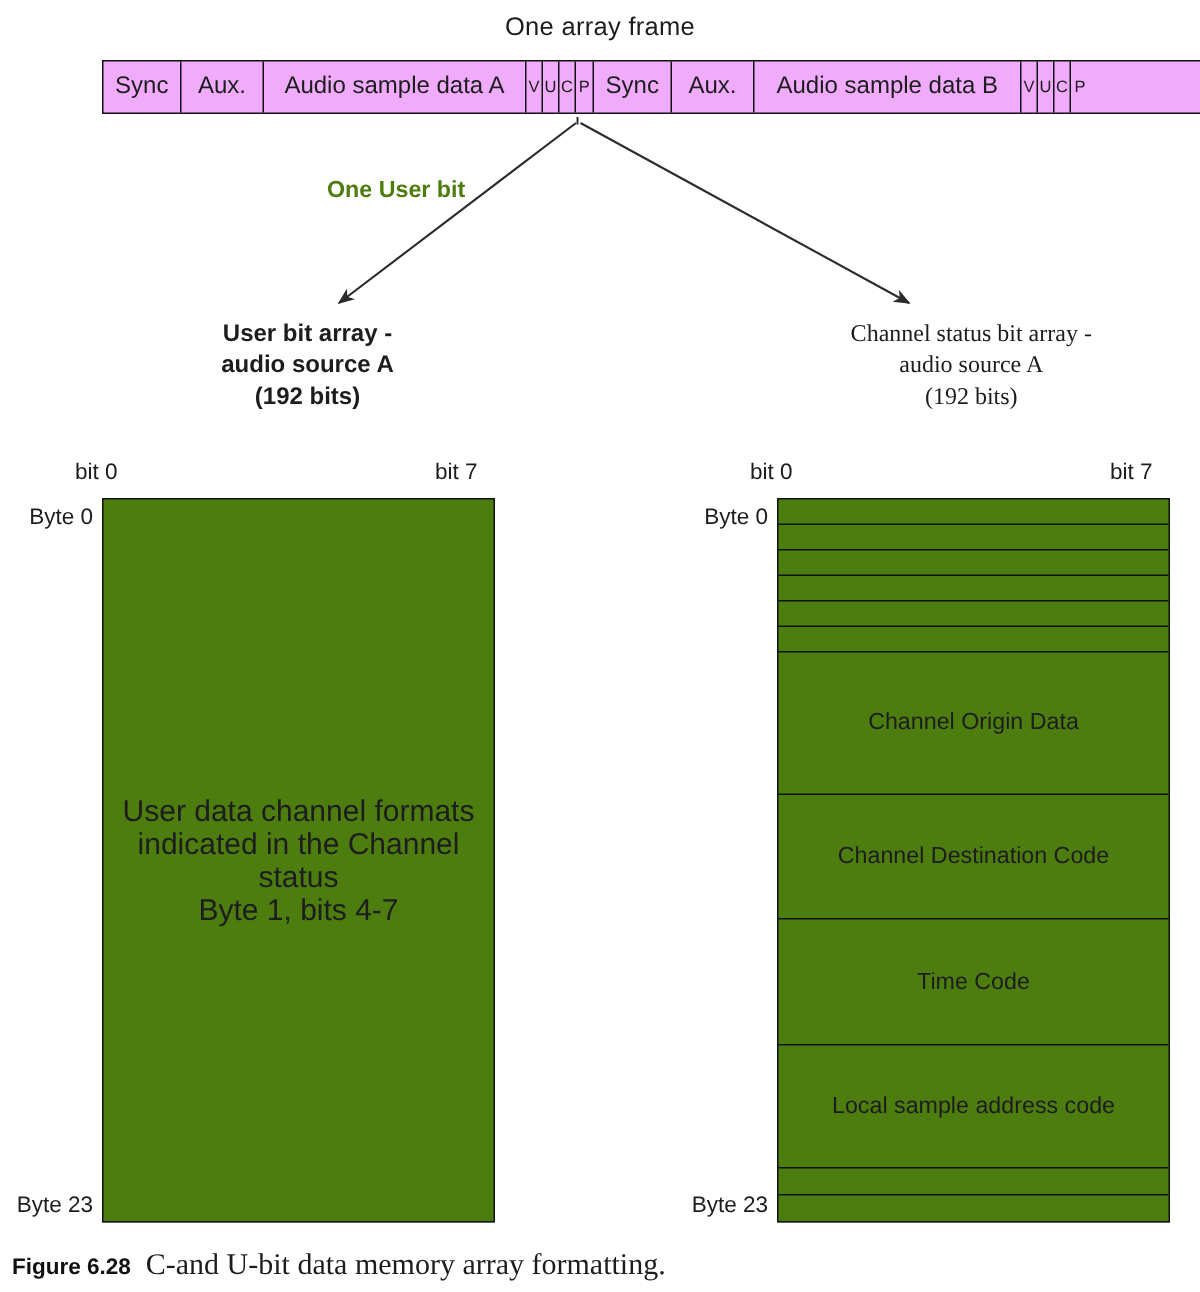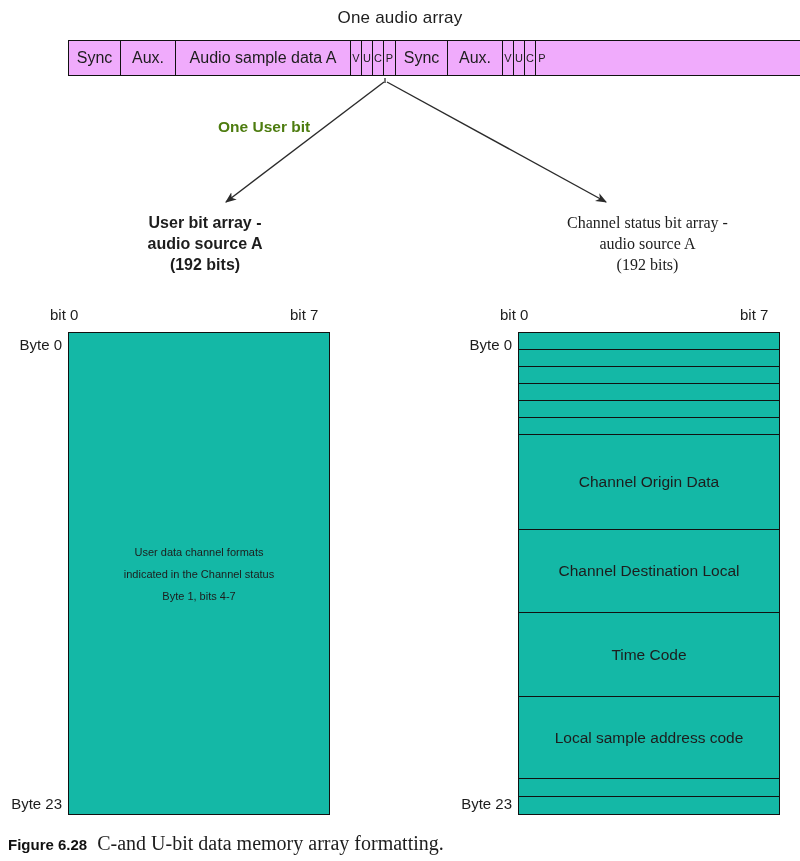--- a/index.html
+++ b/index.html
@@ -104,21 +104,21 @@
     color: #1d1d1d;
     white-space: nowrap;
     text-align: right;
   }
 
   
   .array-box {
     position: absolute;
     box-sizing: border-box;
     border: 1.6px solid #111;
-    background: #14b8a6;
+    background: #4d7c0f;
   }
   #user-array {
     left: 68px;
     top: 332px;
     width: 262px;
     height: 483px;
   }
   #channel-array {
     left: 518px;
     top: 332px;
@@ -141,21 +141,21 @@
   #user-array-body {
     position: relative;
     width: 100%;
     height: 100%;
     display: flex;
     align-items: center;
     justify-content: center;
   }
   #user-array-text {
     text-align: center;
-    font-size: 11px;
+    font-size: 20px;
     line-height: 22px;
     color: #1d1d1d;
     white-space: pre-line;
   }
 
   
   #figure-caption {
     position: absolute;
     left: 8px;
     top: 832px;
@@ -173,32 +173,33 @@
     font-size: 20px;
     color: #1d1d1d;
     margin-left: 10px;
   }
 </style>
 </head>
 <body>
 
 <div class="stage">
 
-  <div id="frame-title">One audio array</div>
+  <div id="frame-title">One array frame</div>
 
   <div id="audio-frame">
       <div class="frame-cell" style="width: 52px; flex: 0 0 52px;">Sync</div>
       <div class="frame-cell" style="width: 55px; flex: 0 0 55px;">Aux.</div>
       <div class="frame-cell" style="width: 175px; flex: 0 0 175px;">Audio sample data A</div>
       <div class="frame-cell narrow" style="width: 11px; flex: 0 0 11px;">V</div>
       <div class="frame-cell narrow" style="width: 11px; flex: 0 0 11px;">U</div>
       <div class="frame-cell narrow" style="width: 11px; flex: 0 0 11px;">C</div>
       <div class="frame-cell narrow" style="width: 12px; flex: 0 0 12px;">P</div>
       <div class="frame-cell" style="width: 52px; flex: 0 0 52px;">Sync</div>
       <div class="frame-cell" style="width: 55px; flex: 0 0 55px;">Aux.</div>
+      <div class="frame-cell" style="width: 178px; flex: 0 0 178px;">Audio sample data B</div>
       <div class="frame-cell narrow" style="width: 11px; flex: 0 0 11px;">V</div>
       <div class="frame-cell narrow" style="width: 11px; flex: 0 0 11px;">U</div>
       <div class="frame-cell narrow" style="width: 11px; flex: 0 0 11px;">C</div>
       <div class="frame-cell narrow" style="width: 12px; flex: 0 0 12px;">P</div>
     </div>
 
   <svg id="arrow-svg" viewBox="0 0 800 861">
     <defs>
       <marker id="ah" markerWidth="9" markerHeight="9" refX="7.2" refY="3.2" orient="auto" markerUnits="strokeWidth">
         <path d="M0,0 L8,3.2 L0,6.4 L2.2,3.2 Z" fill="#2b2b2b"></path>
@@ -236,21 +237,21 @@
   <div class="byte-label" style="left:450px; top:795px; width:62px;">Byte 23</div>
 
   <div class="array-box" id="channel-array">
       <div class="array-row" style="height: 17px;"></div>
       <div class="array-row" style="height: 17px;"></div>
       <div class="array-row" style="height: 17px;"></div>
       <div class="array-row" style="height: 17px;"></div>
       <div class="array-row" style="height: 17px;"></div>
       <div class="array-row" style="height: 17px;"></div>
       <div class="array-row" style="height: 95px;">Channel Origin Data</div>
-      <div class="array-row" style="height: 83px;">Channel Destination Local</div>
+      <div class="array-row" style="height: 83px;">Channel Destination Code</div>
       <div class="array-row" style="height: 84px;">Time Code</div>
       <div class="array-row" style="height: 82px;">Local sample address code</div>
       <div class="array-row" style="height: 18px;"></div>
       <div class="array-row" style="height: 18px;"></div>
     </div>
 
   <div id="figure-caption">
     <span class="fig-num">Figure 6.28</span><span class="fig-text">C-and U-bit data memory array formatting.</span>
   </div>
 

